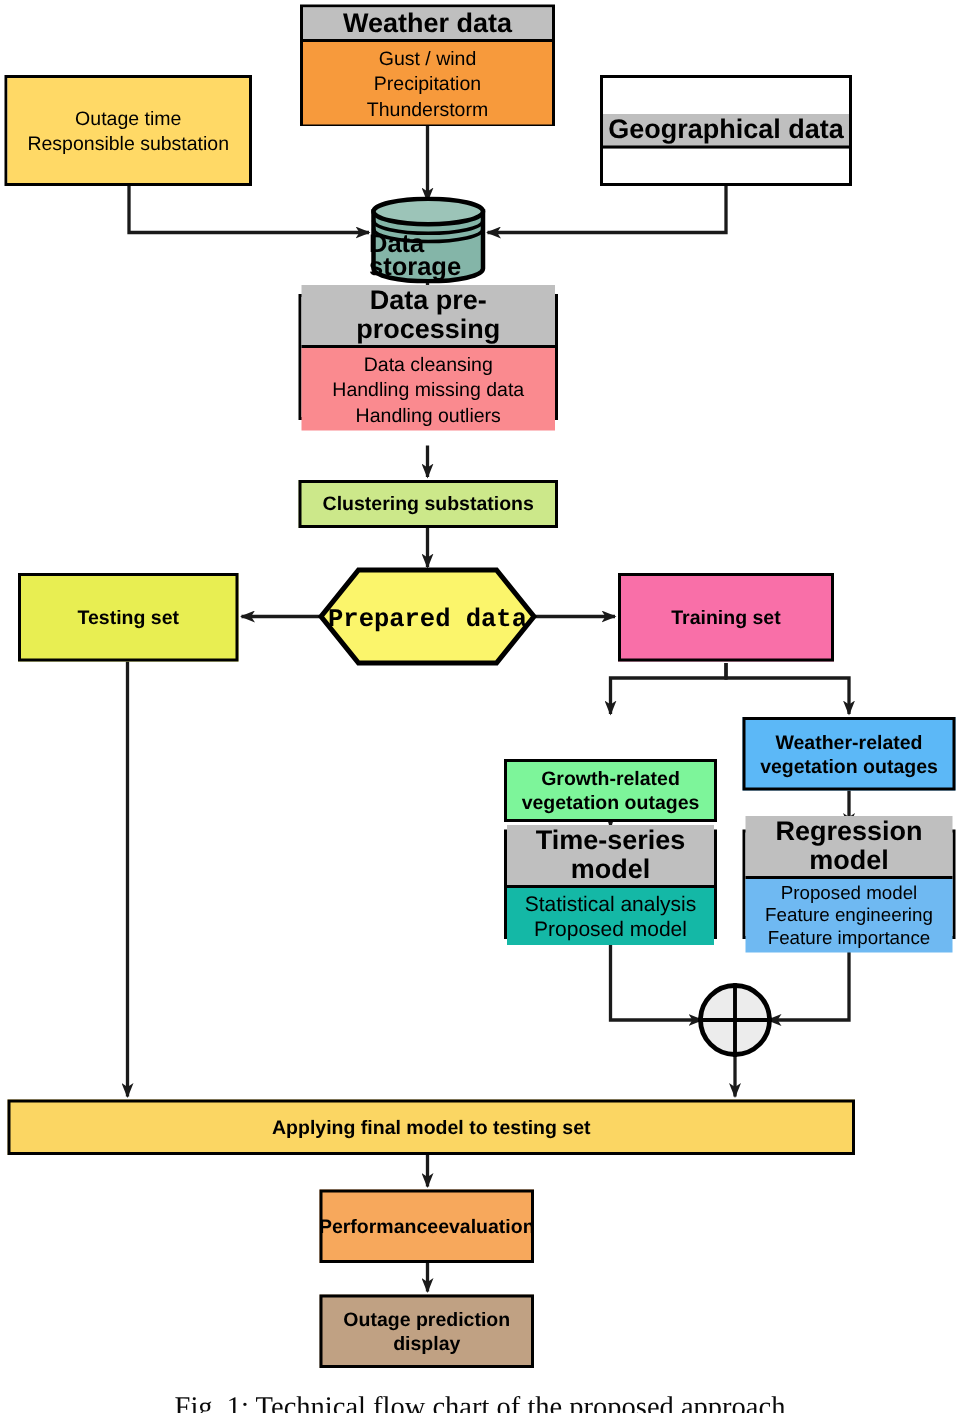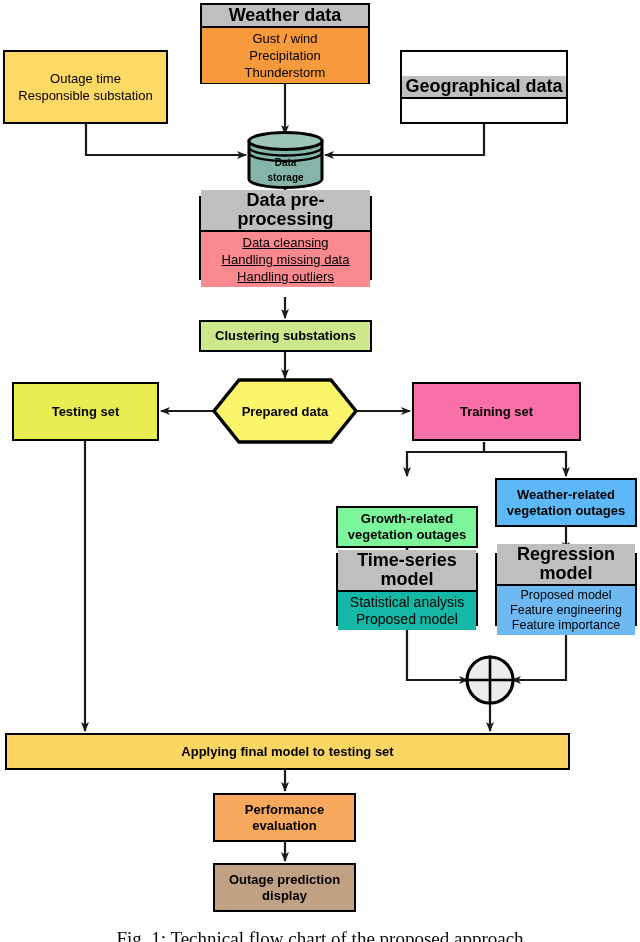--- a/index.html
+++ b/index.html
@@ -70,30 +70,31 @@
     position: absolute;
     display: flex;
     align-items: center;
     justify-content: center;
   }
   .hex-label {
     position: absolute;
     width: 100%;
     text-align: center;
     font-weight: bold;
-    font-size: 13px;
+    font-size: 17px;
     color: #000;
     pointer-events: none;
+    font-family: Liberation Mono, monospace;
   }
   .cyl-label {
     position: absolute;
     width: 100%;
-    text-align: center;
-    font-weight: bold;
-    font-size: 10px;
+    text-align: left;
+    font-weight: bold;
+    font-size: 17px;
     line-height: 15px;
     color: #000;
     pointer-events: none;
   }
   .caption {
     position: absolute;
     left: 0;
     width: 640px;
     text-align: center;
     font-family: "Liberation Serif", serif;
@@ -179,21 +180,21 @@
     <path d="M3,21.5 C3,26.5 20,30 39.5,30 C59,30 76,26.5 76,21.5" fill="none" stroke="#000" stroke-width="2.4"></path>
   </svg>
   <div class="cyl-label" style="top:24px;">
     <span>Data</span><br>
     <span>storage</span>
   </div>
 </div>
 
 <div class="node-box" style="left:199px; top:196px; width:173px; height:84px;">
   <div class="hdr">Data pre-processing</div>
-  <div class="body-lines" style="background:#fa8a8f;text-decoration:underline;">
+  <div class="body-lines" style="background:#fa8a8f;">
     <span class="ln">Data cleansing</span>
     <span class="ln">Handling missing data</span>
     <span class="ln">Handling outliers</span>
   </div>
 </div>
 
 <div class="plain-box" style="left:199px; top:320px; width:173px; height:32px; background:#cce88a;">
   <span class="ln">Clustering substations</span>
 </div>
 
@@ -201,21 +202,21 @@
   <svg width="146" height="66" viewBox="0 0 146 66" xmlns="http://www.w3.org/2000/svg">
     <polygon points="27,2 119,2 144,33 119,64 27,64 2,33" fill="#fbf56b" stroke="#000" stroke-width="3.4"></polygon>
   </svg>
   <div class="hex-label" style="top:26px;">Prepared data</div>
 </div>
 
 <div class="plain-box" style="left:12px; top:382px; width:147px; height:59px; background:#e8ee52;">
   <span class="ln">Testing set</span>
 </div>
 
-<div class="plain-box" style="left:412px; top:382px; width:169px; height:59px; background:#f96fa8;">
+<div class="plain-box" style="left:412px; top:382px; width:144px; height:59px; background:#f96fa8;">
   <span class="ln">Training set</span>
 </div>
 
 <div class="plain-box" style="left:336px; top:478px; width:142px; height:42px; background:#7df59a; flex-direction:column;margin-top:28px;">
   <span class="ln">Growth-related</span>
   <span class="ln">vegetation outages</span>
 </div>
 
 <div class="plain-box" style="left:495px; top:478px; width:142px; height:49px; background:#5cb8f7; flex-direction:column;">
   <span class="ln">Weather-related</span>
@@ -244,21 +245,21 @@
     <circle cx="26" cy="26" r="23" fill="#ececec" stroke="#000" stroke-width="3.2"></circle>
     <line x1="26" y1="1.5" x2="26" y2="50.5" stroke="#000" stroke-width="2.6"></line>
     <line x1="1.5" y1="26" x2="50.5" y2="26" stroke="#000" stroke-width="2.6"></line>
   </svg>
 </div>
 
 <div class="plain-box" style="left:5px; top:733px; width:565px; height:37px; background:#fbd663;">
   <span class="ln">Applying final model to testing set</span>
 </div>
 
-<div class="plain-box" style="left:213px; top:793px; width:143px; height:49px; background:#f7a85c; flex-direction:column;">
+<div class="plain-box" style="left:213px; top:793px; width:143px; height:49px; background:#f7a85c; ">
   <span class="ln">Performance</span>
   <span class="ln">evaluation</span>
 </div>
 
 <div class="plain-box" style="left:213px; top:863px; width:143px; height:49px; background:#c0a183; flex-direction:column;">
   <span class="ln">Outage prediction</span>
   <span class="ln">display</span>
 </div>
 
 <div class="caption" style="top:928px;">Fig.  1: Technical flow chart of the proposed approach</div>

